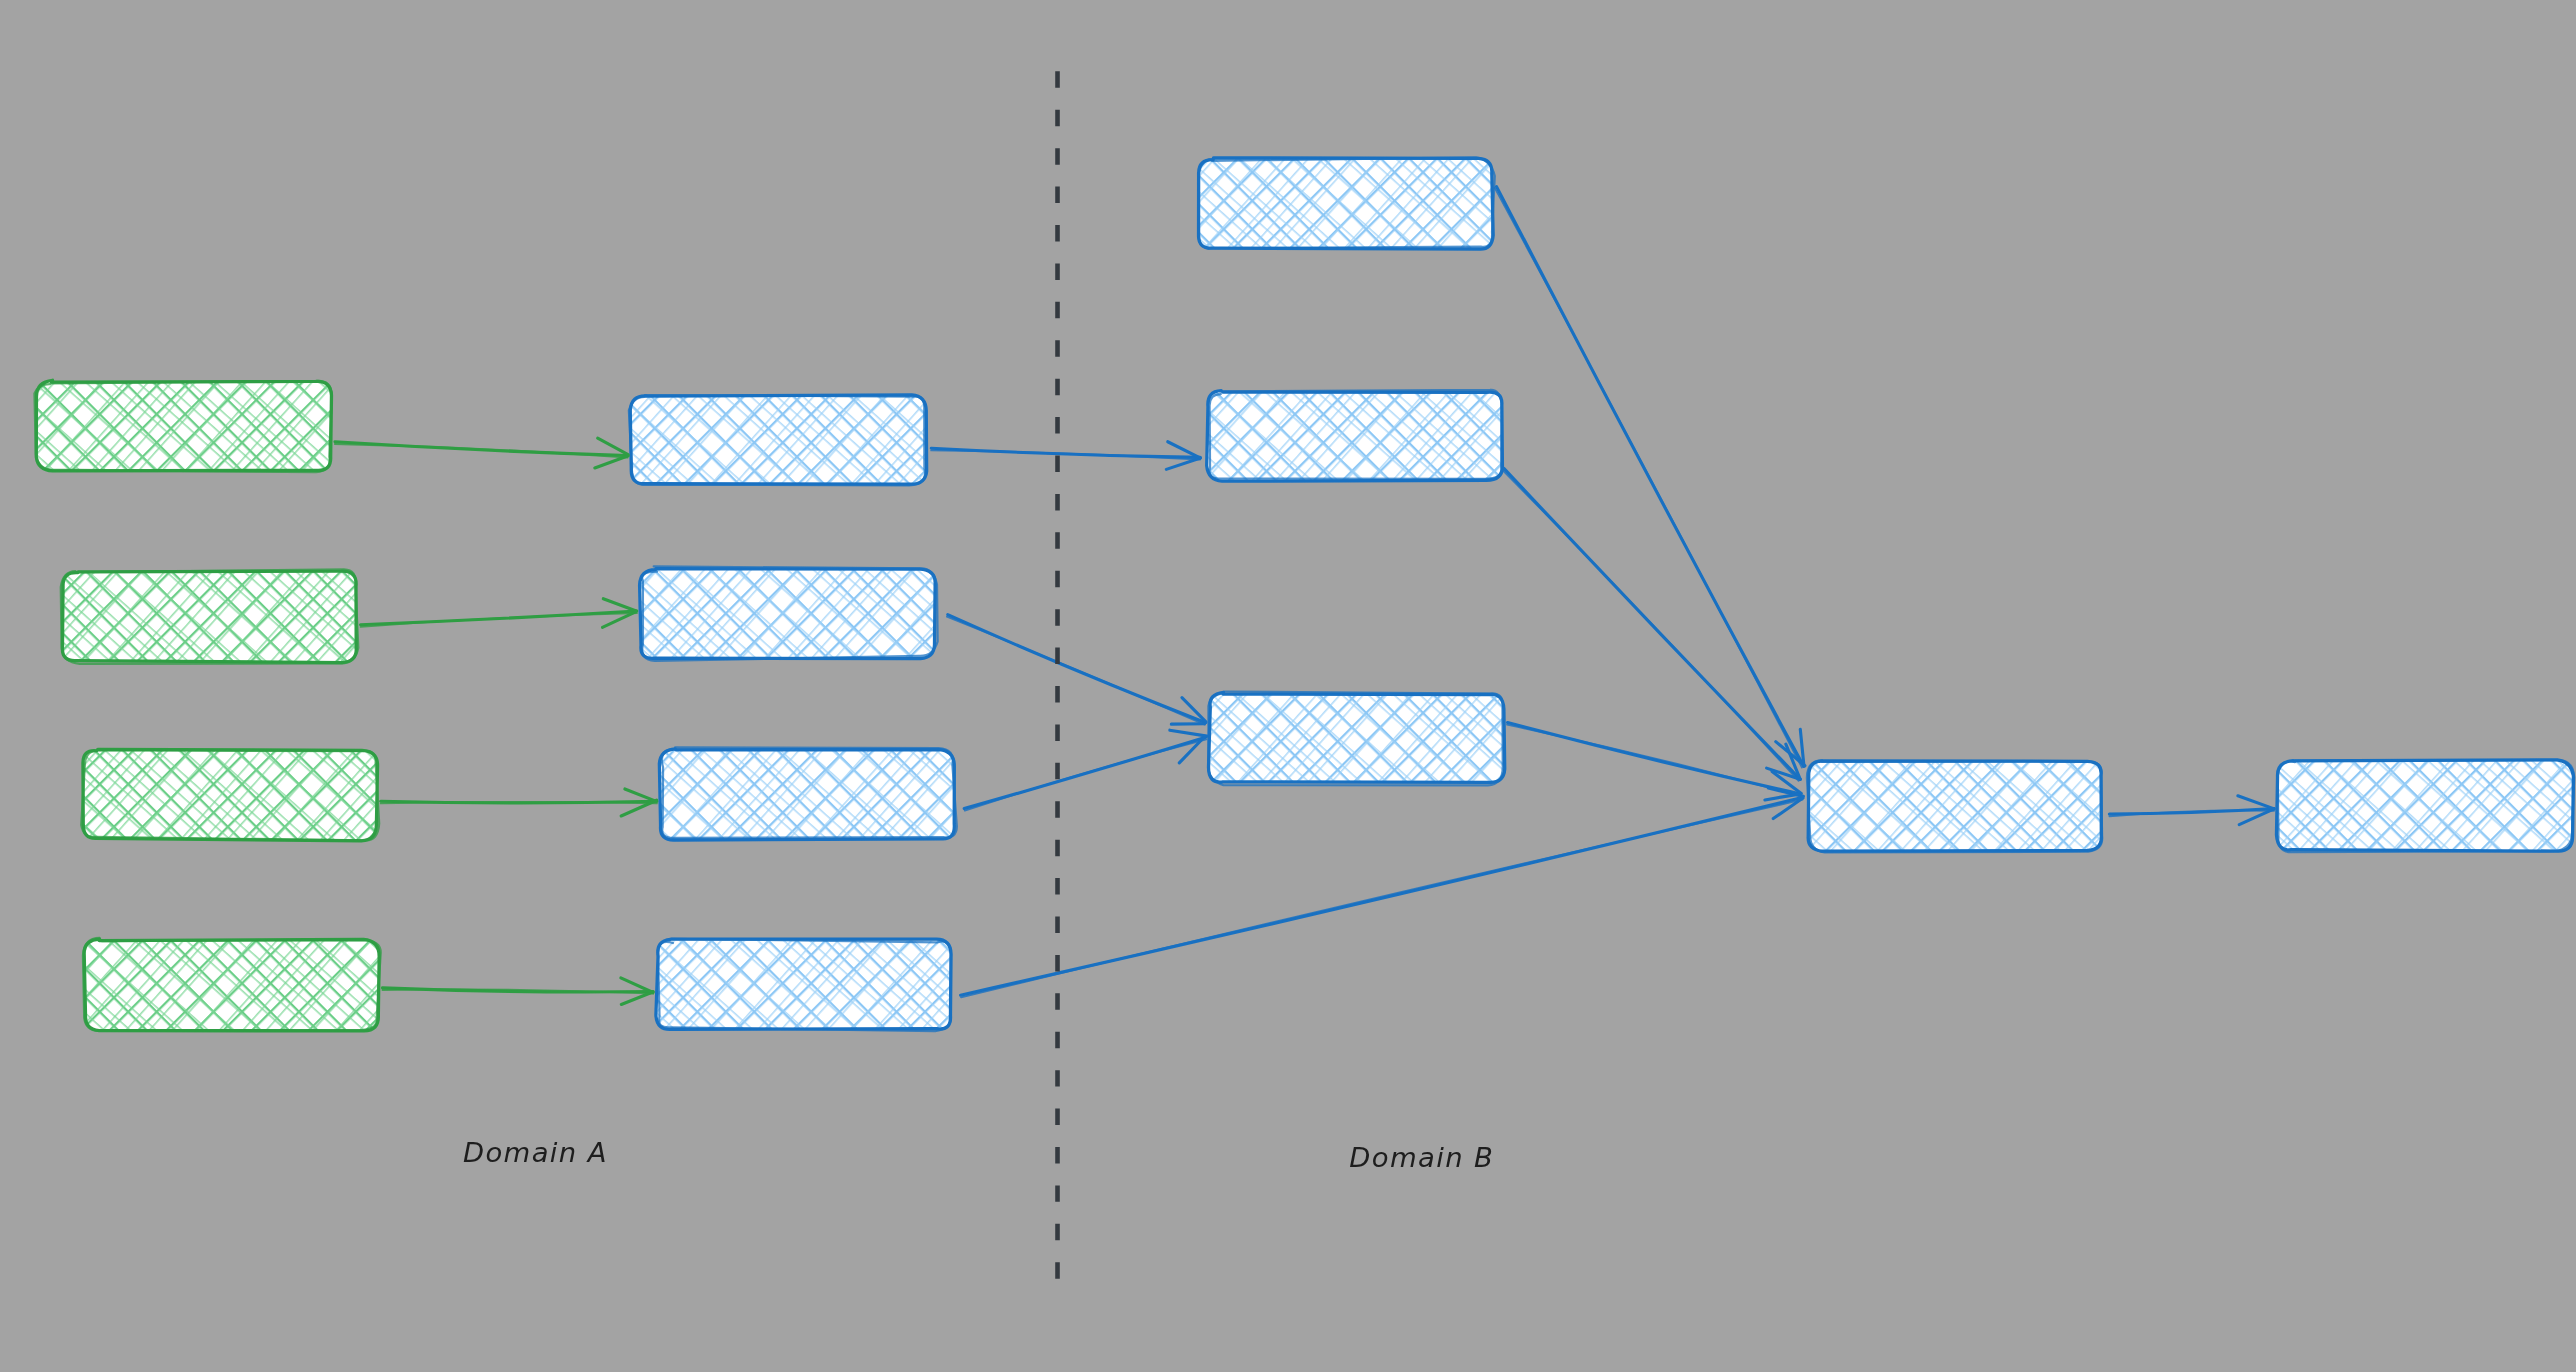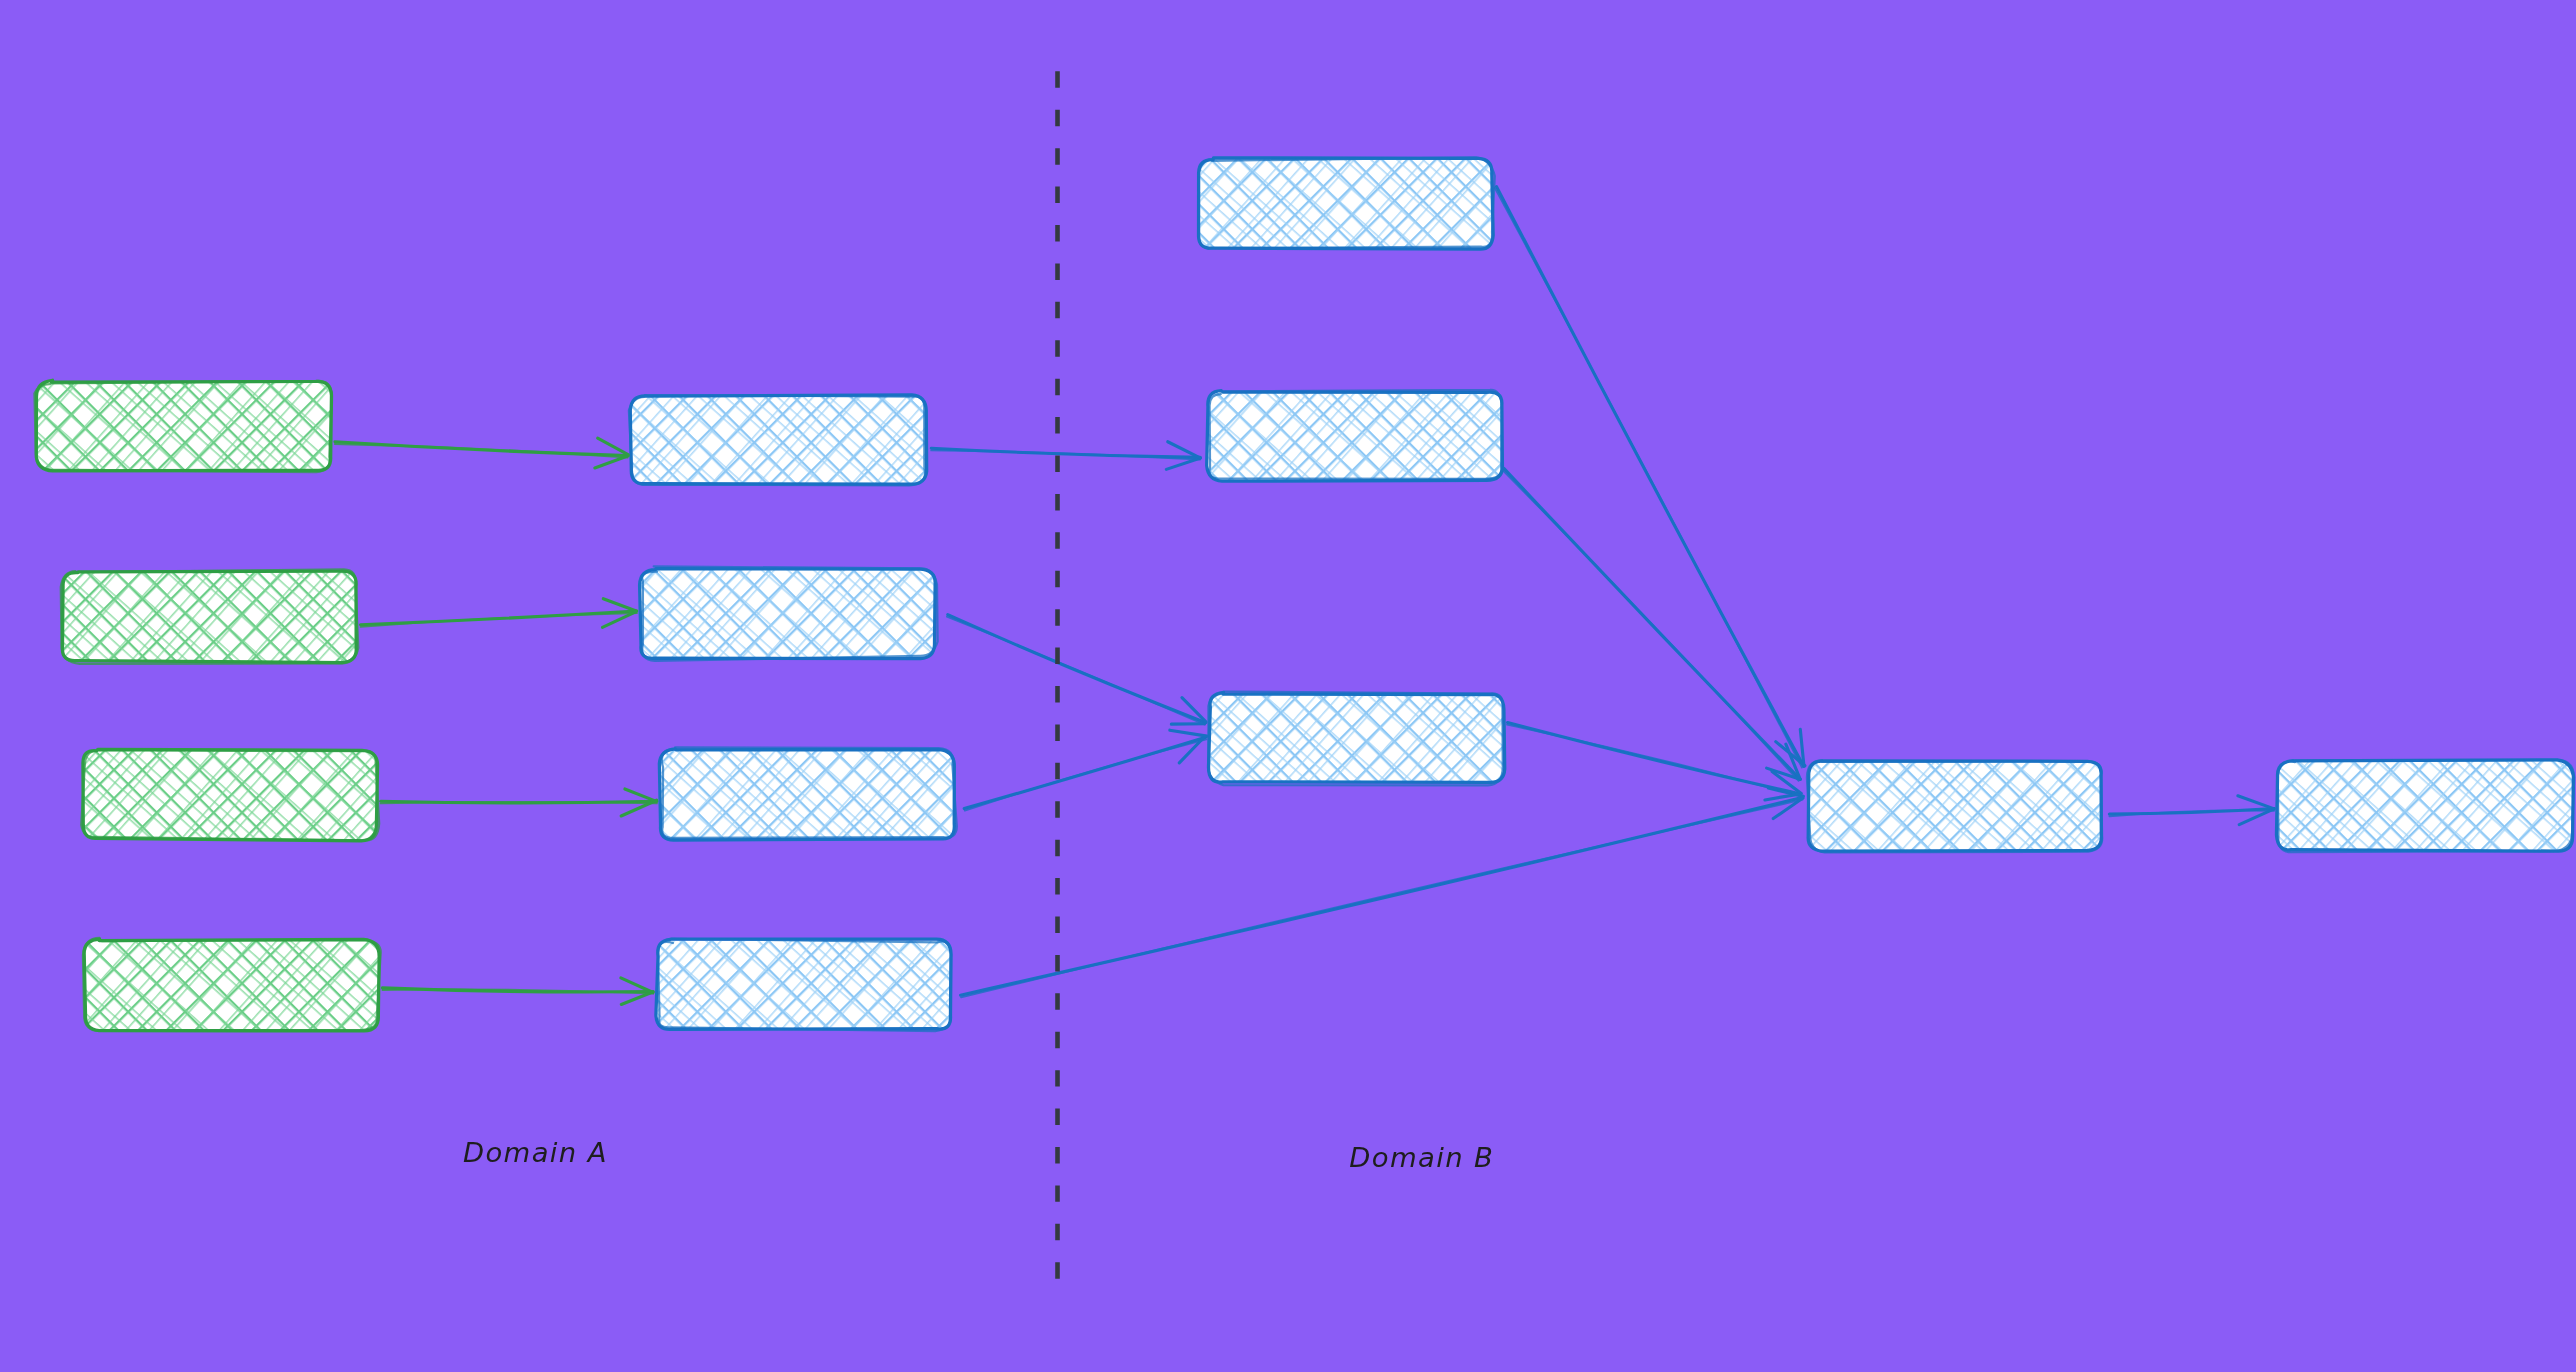--- a/index.html
+++ b/index.html
@@ -5,21 +5,21 @@
 <style>
   html, body {
     margin: 0;
     padding: 0;
     background: #ffffff;
   }
   #canvas-root {
     position: relative;
     width: 2576px;
     height: 1372px;
-    background: #8b5cf6;
+    background: #a3a3a3;
     overflow: hidden;
     font-family: "DejaVu Sans", sans-serif;
   }
   #diagram-svg {
     position: absolute;
     top: 0;
     left: 0;
     width: 2576px;
     height: 1372px;
   }

